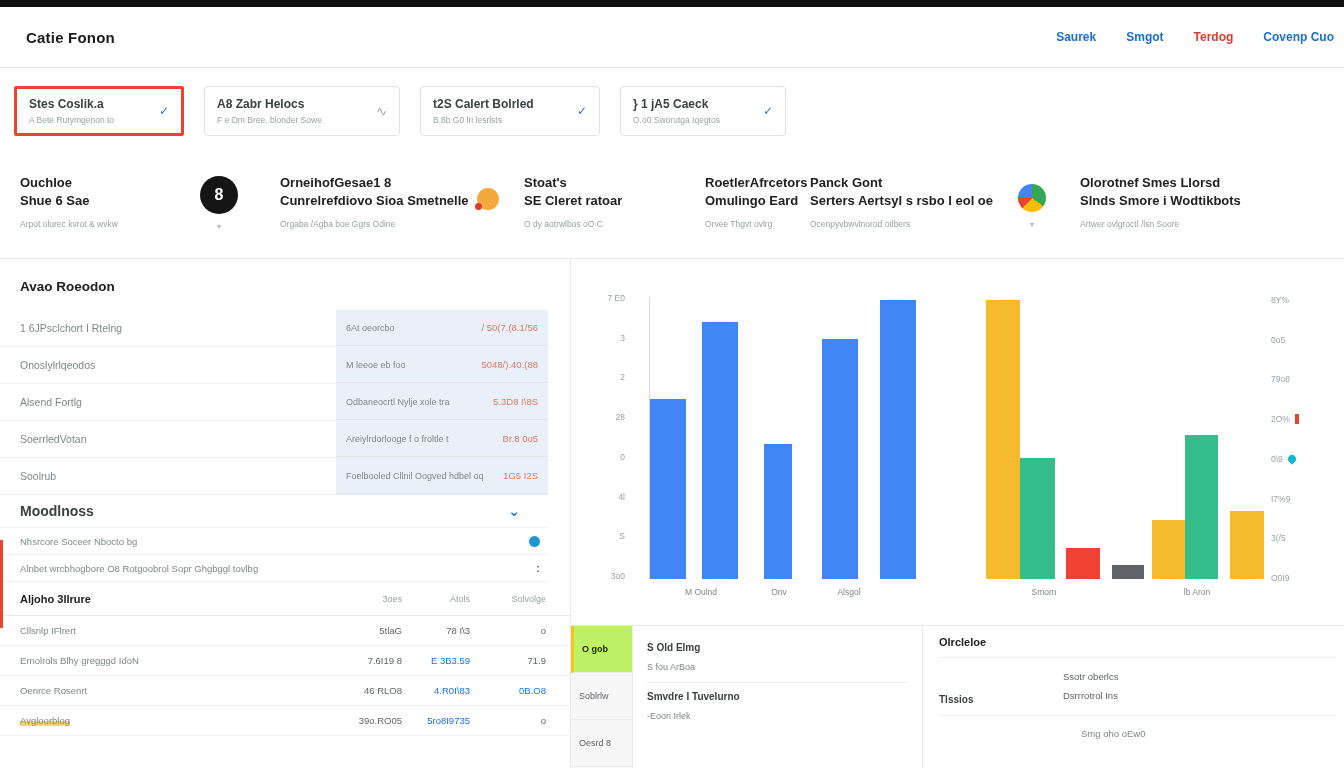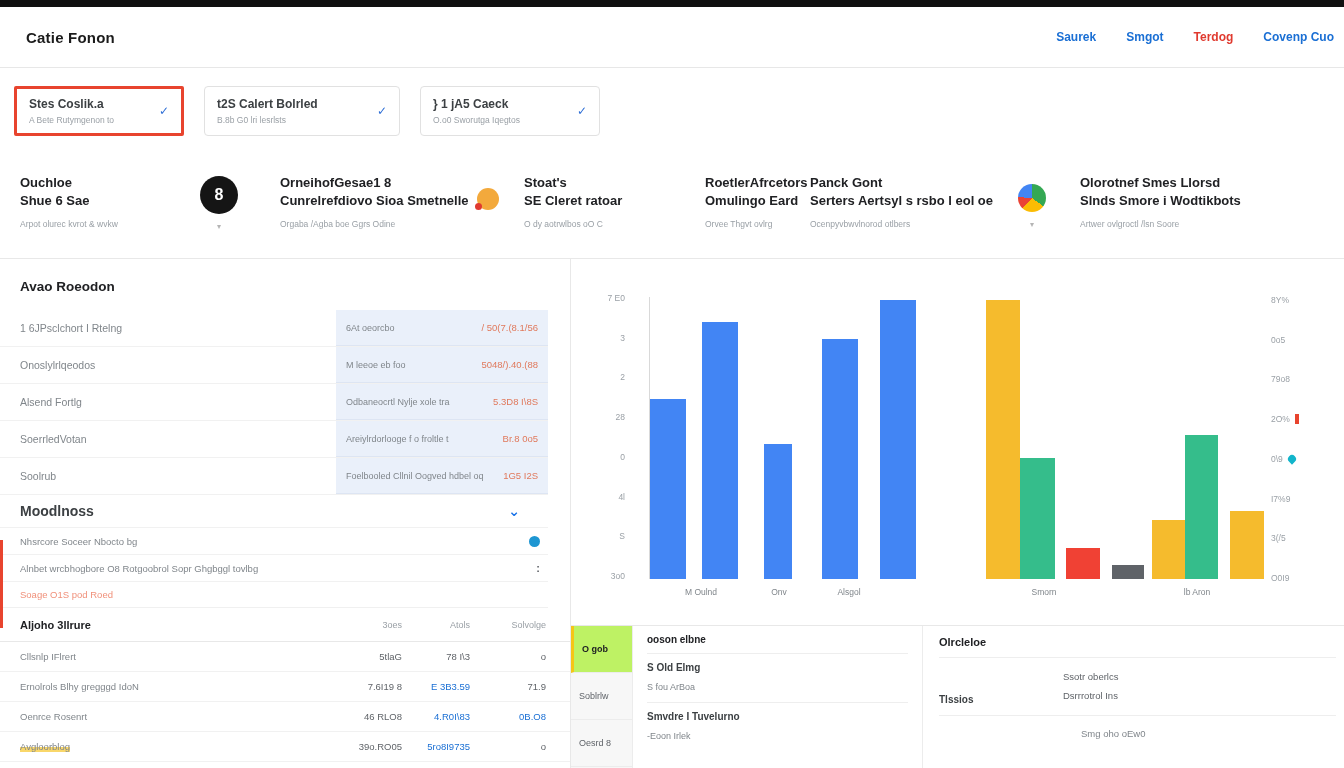--- a/index.html
+++ b/index.html
@@ -148,20 +148,27 @@
 <div class="cards">
   <div class="card highlight">
     <div>
       <div class="card-title">Stes Coslik.a</div>
       <div class="card-sub">A Bete Rutymgenon to</div>
     </div>
     <span class="check">✓</span>
   </div>
   <div class="card">
     <div>
+      <div class="card-title">A8 Zabr Helocs</div>
+      <div class="card-sub">F e Dm Bree. blonder Sowe</div>
+    </div>
+    <span class="squiggle">∿</span>
+  </div>
+  <div class="card">
+    <div>
       <div class="card-title">t2S Calert Bolrled</div>
       <div class="card-sub">B.8b G0 lri lesrlsts</div>
     </div>
     <span class="check">✓</span>
   </div>
   <div class="card">
     <div>
       <div class="card-title">} 1 jA5 Caeck</div>
       <div class="card-sub">O.o0 Sworutga Iqegtos</div>
     </div>
@@ -281,21 +288,20 @@
   </div>
 
   <div class="link-row">
     <span>Nhsrcore Soceer Nbocto bg</span>
     <span class="dot-icon"></span>
   </div>
   <div class="link-row">
     <span>Alnbet wrcbhogbore O8 Rotgoobrol Sopr Ghgbggl tovlbg</span>
     <span class="more">:</span>
   </div>
-  <div class="alert-row">Soage O1S pod Roed</div>
 
   <div class="st-head">
     <div class="st-title">Aljoho 3llrure</div>
     <div class="st-col">3oes</div>
     <div class="st-col">Atols</div>
     <div class="st-col">Solvolge</div>
   </div>
   <div class="st-row">
     <div class="st-label">Cllsnlp IFlrert</div>
     <div class="st-cell">5tlaG</div>
@@ -388,21 +394,20 @@
 
 <div class="bottom-divider"></div>
 
 <section class="activity">
   <div class="tabs">
     <div class="tab active">O gob</div>
     <div class="tab">Soblrlw</div>
     <div class="tab">Oesrd 8</div>
   </div>
   <div class="act-content">
-    <div class="act-header">ooson elbne</div>
     <div class="act-item">
       <div class="act-title">S Old Elmg</div>
       <div class="act-sub">S fou ArBoa</div>
     </div>
     <div class="act-item">
       <div class="act-title">Smvdre I Tuvelurno</div>
       <div class="act-sub">-Eoon Irlek</div>
     </div>
   </div>
 </section>

